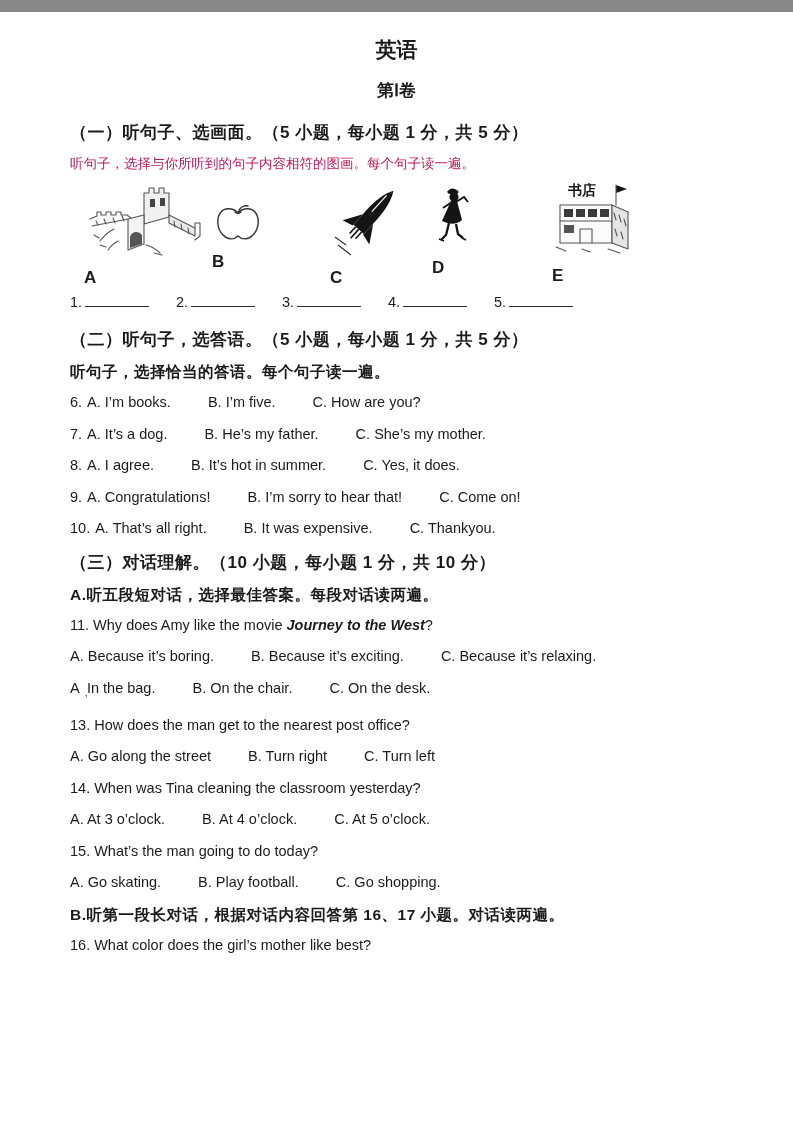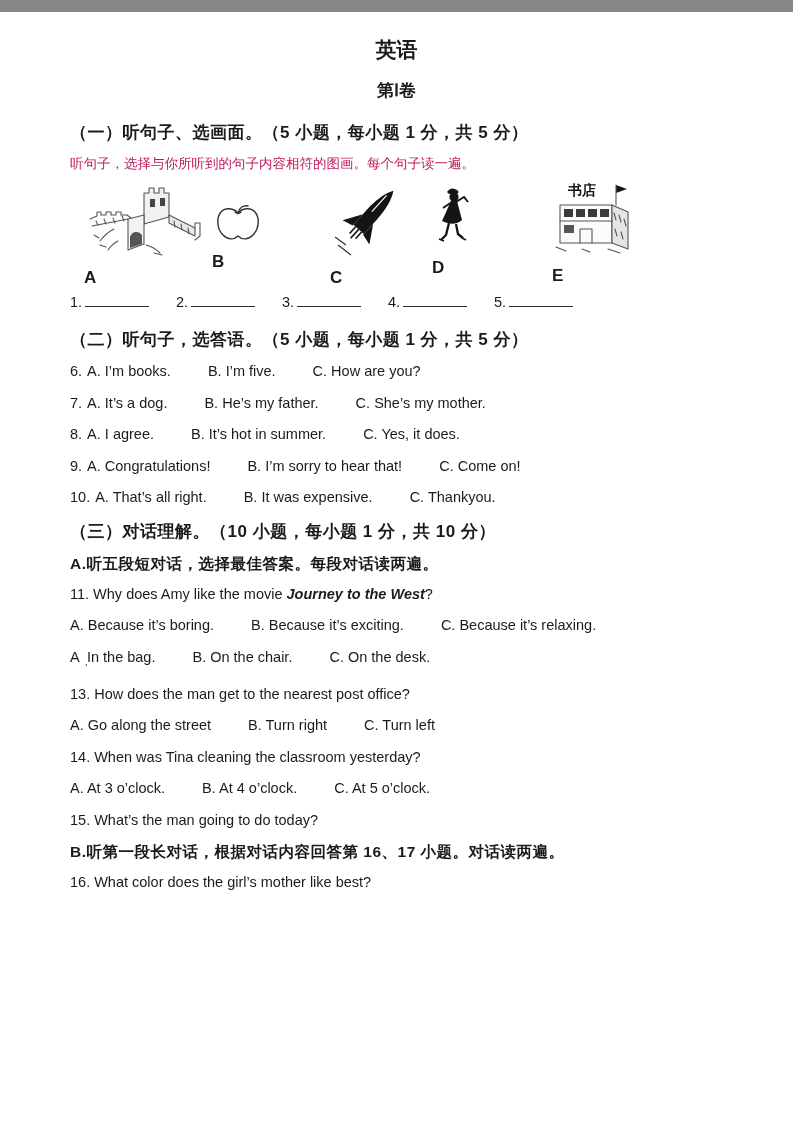--- a/index.html
+++ b/index.html
@@ -138,20 +138,21 @@
 
   <div class="blanks">
     <span class="blank-item"><span>1.</span><span class="uline"></span></span>
     <span class="blank-item"><span>2.</span><span class="uline"></span></span>
     <span class="blank-item"><span>3.</span><span class="uline"></span></span>
     <span class="blank-item"><span>4.</span><span class="uline"></span></span>
     <span class="blank-item"><span>5.</span><span class="uline"></span></span>
   </div>
 
   <div class="h-sub">（二）听句子，选答语。（5 小题，每小题 1 分，共 5 分）</div>
+  <div class="instr-b">听句子，选择恰当的答语。每个句子读一遍。</div>
 
   <div class="qline">
     <span class="qnum">6.</span><span class="opt">A. I’m books.</span><span class="opt">B. I’m five.</span><span class="opt">C. How are you?</span>
   </div>
   <div class="qline">
     <span class="qnum">7.</span><span class="opt">A. It’s a dog.</span><span class="opt">B. He’s my father.</span><span class="opt">C. She’s my mother.</span>
   </div>
   <div class="qline">
     <span class="qnum">8.</span><span class="opt">A. I agree.</span><span class="opt">B. It’s hot in summer.</span><span class="opt">C. Yes, it does.</span>
   </div>
@@ -187,20 +188,23 @@
   <div class="qline">
     <span>14. When was Tina cleaning the classroom yesterday?</span>
   </div>
   <div class="qline">
     <span class="opt">A. At 3 o’clock.</span><span class="opt">B. At 4 o’clock.</span><span class="opt">C. At 5 o’clock.</span>
   </div>
 
   <div class="qline">
     <span>15. What’s the man going to do today?</span>
   </div>
+  <div class="qline">
+    <span class="opt">A. Go skating.</span><span class="opt">B. Play football.</span><span class="opt">C. Go shopping.</span>
+  </div>
 
   <div class="instr-b">B.听第一段长对话，根据对话内容回答第 16、17 小题。对话读两遍。</div>
 
   <div class="qline">
     <span>16. What color does the girl’s mother like best?</span>
   </div>
 
 </div>
 
 </body></html>

